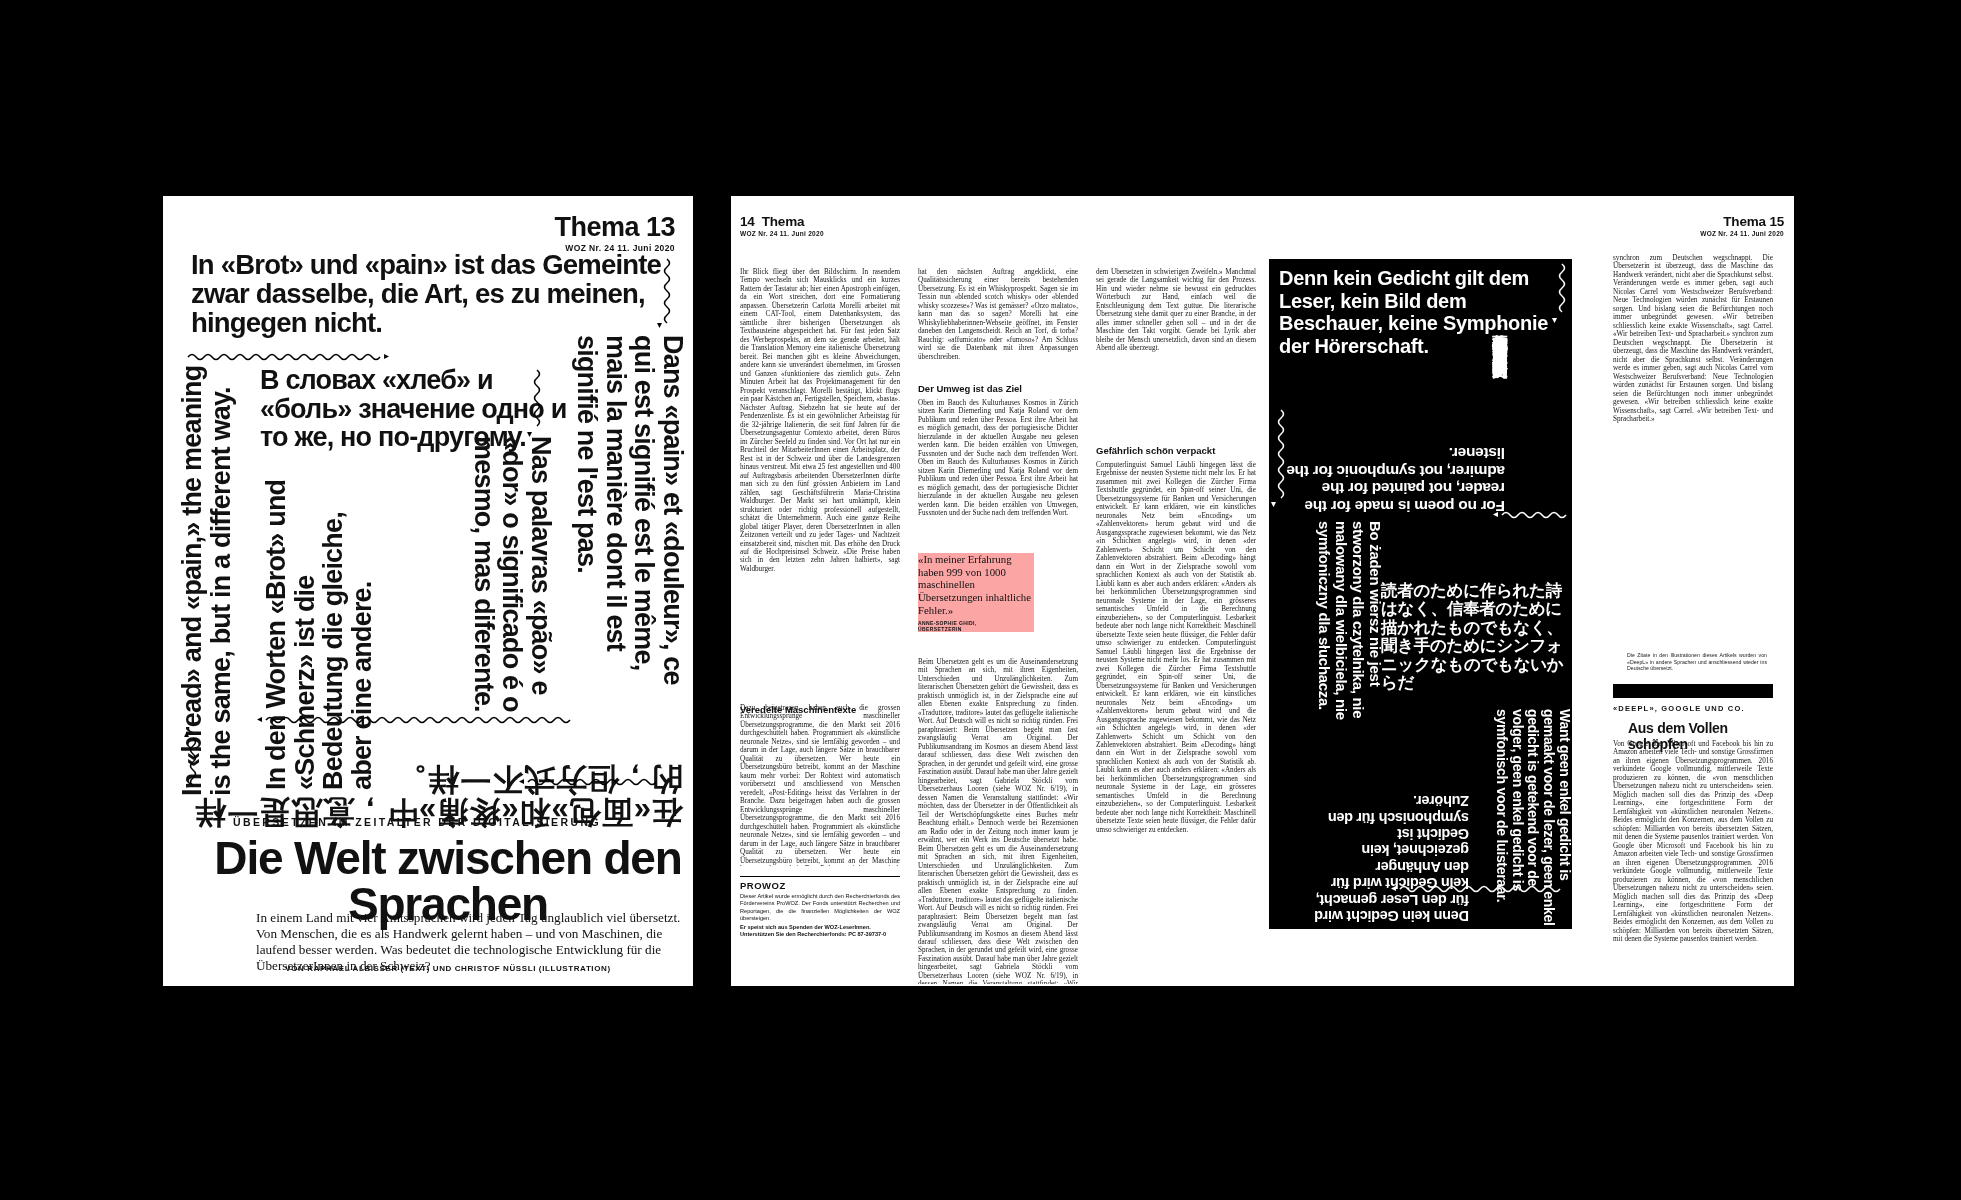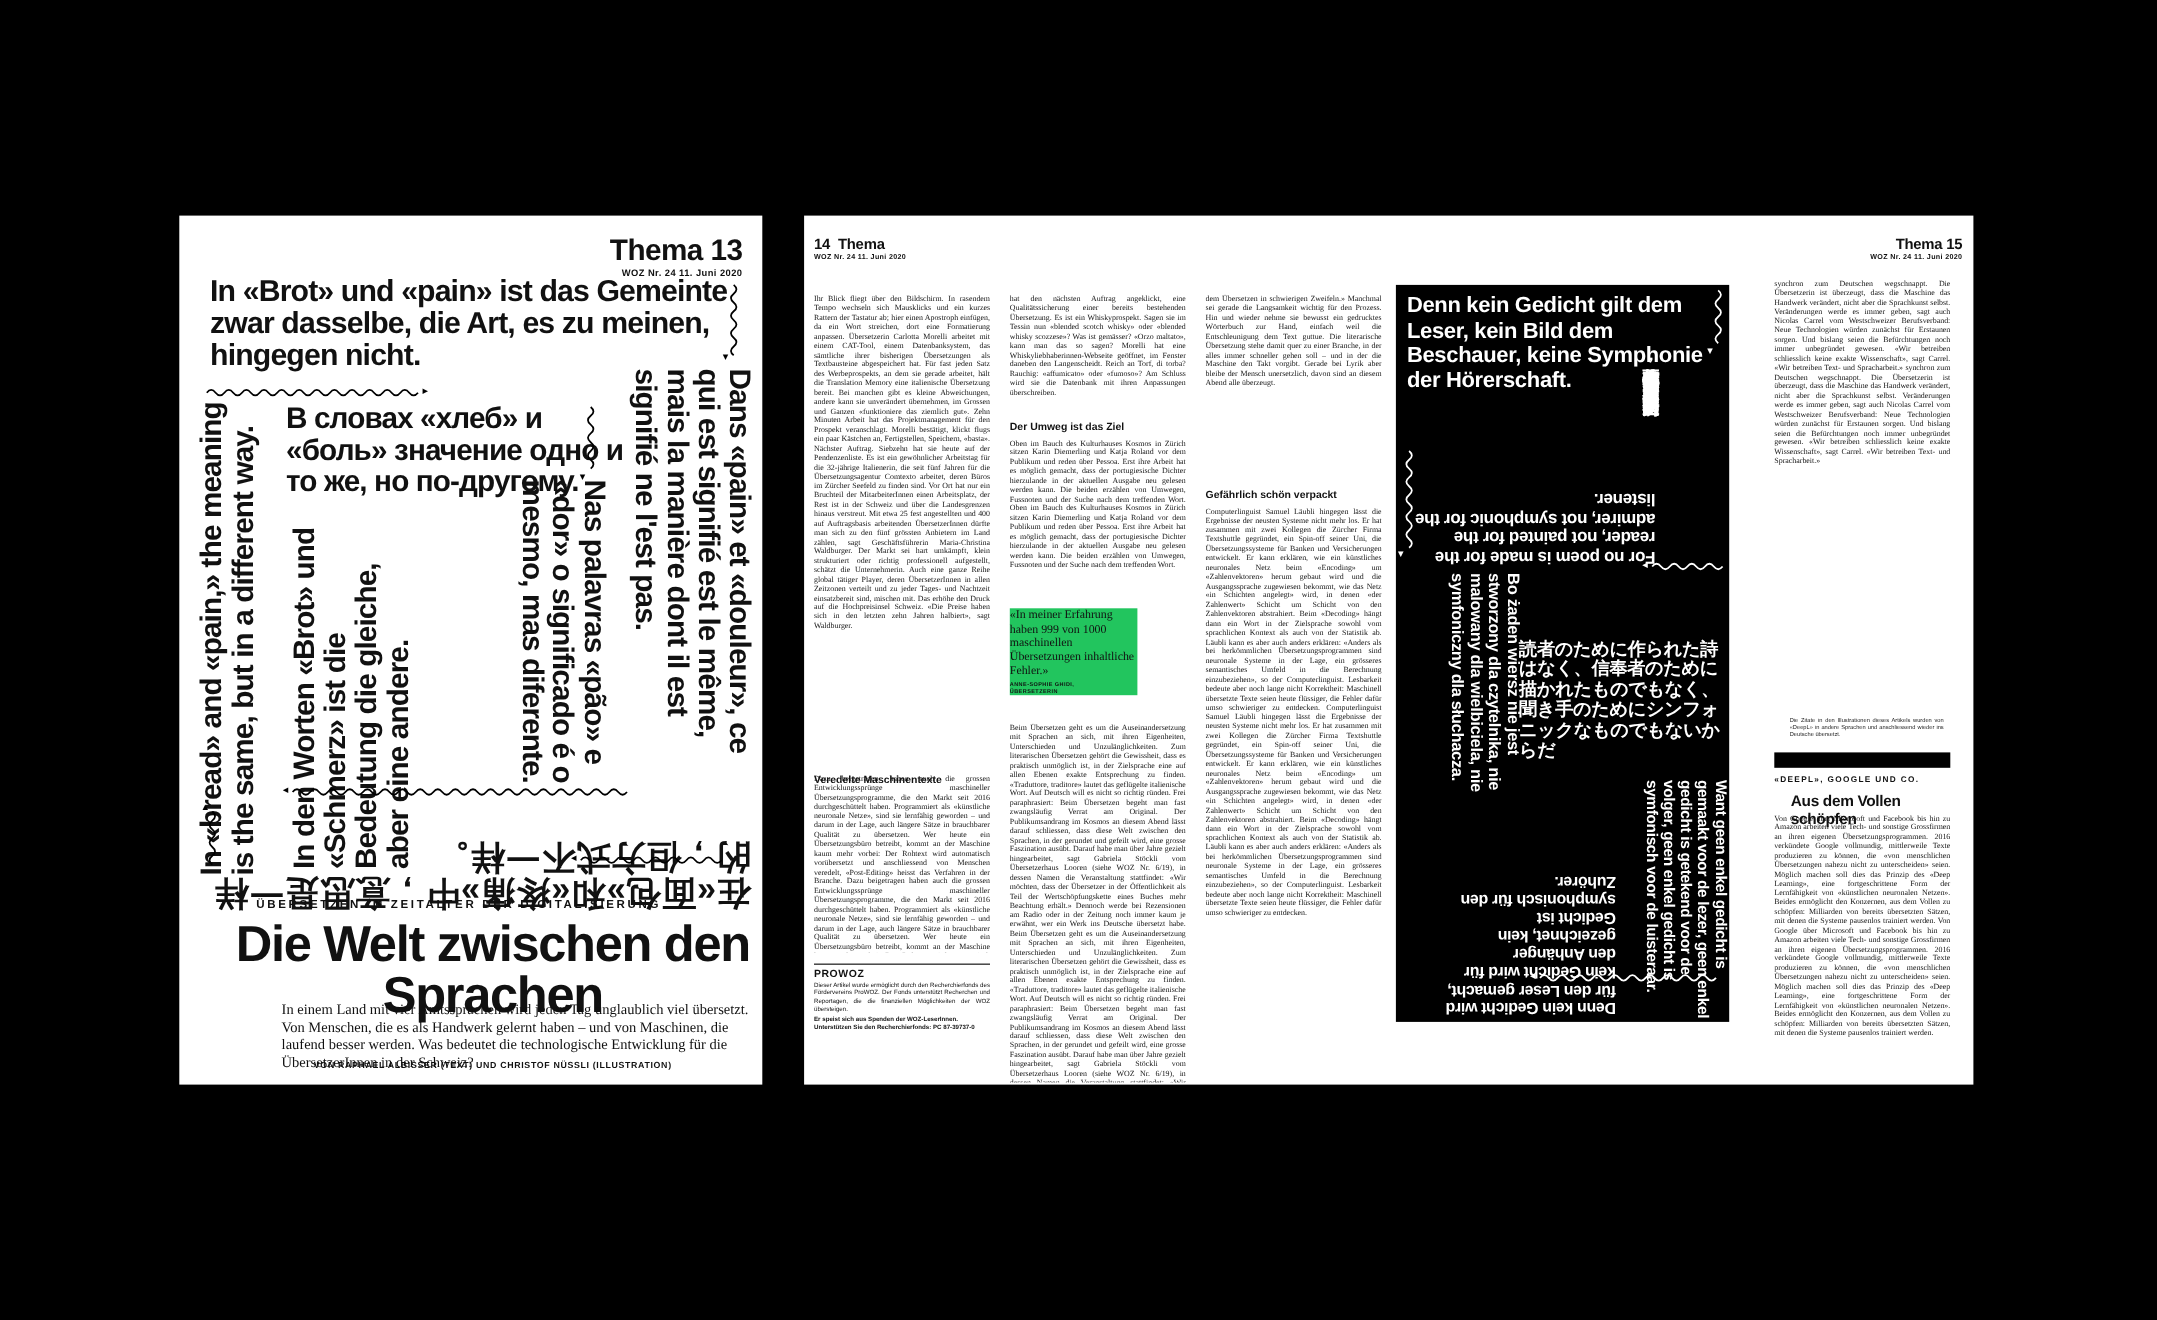--- a/index.html
+++ b/index.html
@@ -17,21 +17,21 @@
   .kicker{font-weight:bold;font-size:10.5px;letter-spacing:2.4px;text-align:left;}
   .title{font-weight:bold;font-size:46px;line-height:.99;letter-spacing:-1.2px;text-align:center;}
   .deck{font-family:"Liberation Serif",serif;font-size:13.2px;line-height:1.22;text-align:left;margin-left:28px;}
   .byline{font-weight:bold;font-size:8px;letter-spacing:.6px;text-align:center;}
   
   .phead{font-weight:bold;font-size:13.5px;letter-spacing:-.2px;}
   .piss{font-weight:bold;font-size:6.5px;letter-spacing:.3px;margin-top:1px;}
   .body{font-family:"Liberation Serif",serif;font-size:7.2px;line-height:1.18;
         text-align:justify;color:#151515;overflow:hidden;}
   .sub{font-weight:bold;font-size:9.5px;letter-spacing:0;}
-  .pq{font-family:"Liberation Serif",serif;font-size:10.8px;line-height:1.18;background:#22c55e;}
+  .pq{font-family:"Liberation Serif",serif;font-size:10.8px;line-height:1.18;background:#fca5a5;}
   .pq-att{font-weight:bold;font-size:5px;letter-spacing:.4px;margin-top:4px;white-space:pre-line;
           font-family:"Liberation Sans",sans-serif;}
   .note{font-family:"Liberation Sans",sans-serif;font-size:5.2px;line-height:1.25;color:#222;
         text-align:justify;}
   .bar{background:#000;}
   .cap{font-weight:bold;font-size:7.5px;letter-spacing:1.2px;}
   .sub2{font-weight:bold;font-size:14px;letter-spacing:-.3px;}
   .prowoz-l{font-weight:bold;font-size:9.5px;letter-spacing:.5px;}
   .prowoz-t{font-size:5.6px;line-height:1.3;text-align:justify;margin-top:2px;}
   .prowoz-s{font-weight:bold;font-size:5.6px;line-height:1.3;margin-top:2px;}

